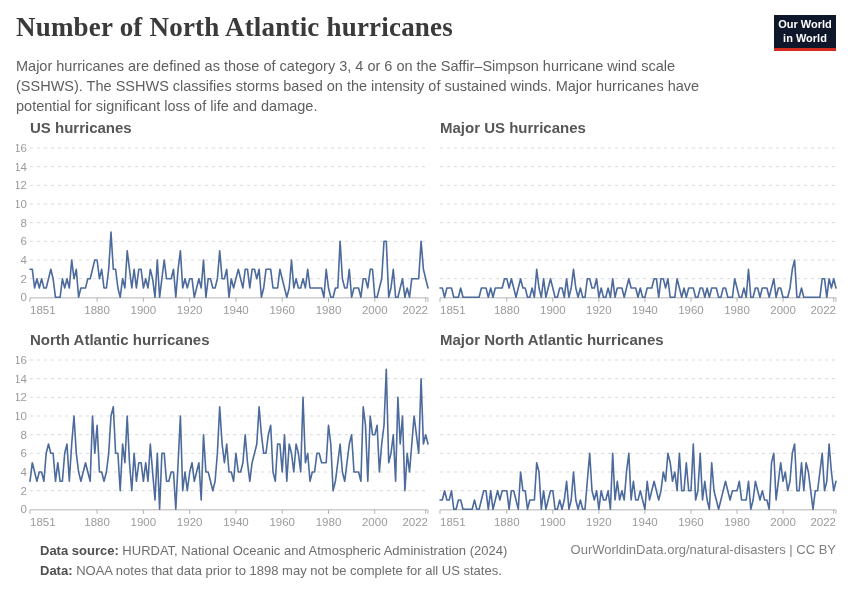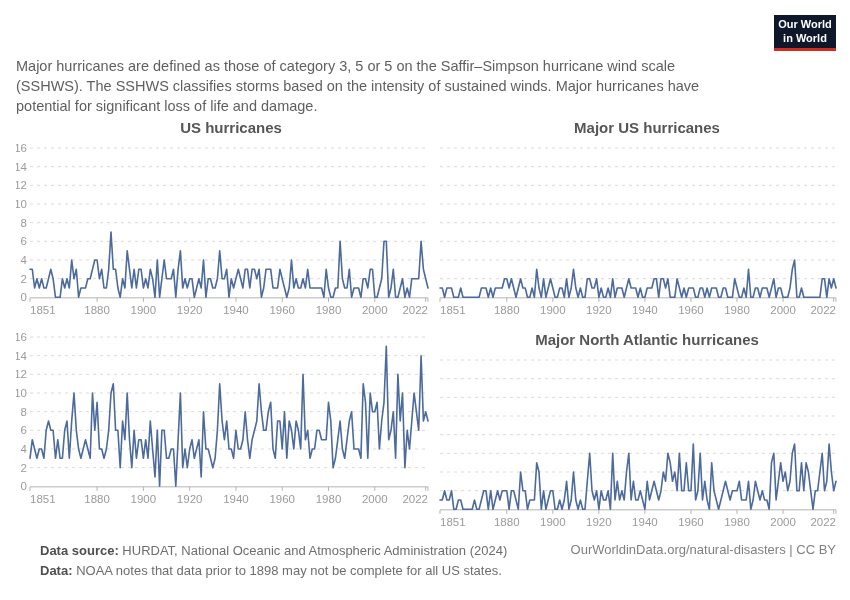--- a/index.html
+++ b/index.html
@@ -8,36 +8,37 @@
   .main-title{position:absolute;left:16px;top:12px;margin:0;
         font-family:"Liberation Serif","DejaVu Serif",serif;font-size:27px;font-weight:700;
         color:#3a3a3a;letter-spacing:.2px;}
   .subtitle{position:absolute;left:16px;top:56px;width:720px;font-size:14.5px;line-height:1.38;
         color:#5f5f5f;}
   .logo{position:absolute;left:774px;top:15px;width:62px;}
   .logo-box{color:#fff;font-size:11px;font-weight:700;text-align:center;line-height:1.25;
         padding:3px 1px 2px 1px;}
   .logo-bar{height:3px;}
   .cell{position:absolute;width:416px;}
-  .ctitle{font-size:15px;font-weight:700;color:#565656;margin:0 0 5px 0;line-height:1.2;text-align:center;}
+  .ctitle{font-size:15px;font-weight:700;color:#565656;margin:0 0 5px 0;line-height:1.2;}
   .pl14{padding-left:14px;}
   .pl2{padding-left:2px;}
   svg{display:block;}
   svg text{font-family:"Liberation Sans",sans-serif;}
   .footer-left{position:absolute;left:16px;top:541px;font-size:13px;color:#6e6e6e;line-height:1.55;margin-left:24px;}
   .footer-left b{color:#4f4f4f;}
   .footer-right{position:absolute;right:14px;top:542px;font-size:13px;color:#808080;}
 </style>
 </head>
 <body>
 
 <div class="page">
 
-
-  <div class="subtitle">Major hurricanes are defined as those of category 3, 5 or 5 on the Saffir–Simpson hurricane wind scale (SSHWS). The SSHWS classifies storms based on the intensity of sustained winds. Major hurricanes have potential for significant loss of life and damage.</div>
+  <h1 class="main-title">Number of North Atlantic hurricanes</h1>
+
+  <div class="subtitle">Major hurricanes are defined as those of category 3, 4 or 6 on the Saffir–Simpson hurricane wind scale (SSHWS). The SSHWS classifies storms based on the intensity of sustained winds. Major hurricanes have potential for significant loss of life and damage.</div>
 
   <div class="logo">
     <div class="logo-box" id="logo-box" style="background: #0f172a;">
       <div>Our World</div>
       <div>in World</div>
     </div>
     <div class="logo-bar" id="logo-bar" style="background: rgb(212, 43, 33);"></div>
   </div>
 
   <div class="cell" style="left:16px;top:119px;">
@@ -113,20 +114,21 @@
         <text x="206.90697674418607" y="172.333" text-anchor="middle" font-size="11.5" fill="#9b9b9b">1940</text>
         <text x="252.95348837209303" y="172.333" text-anchor="middle" font-size="11.5" fill="#9b9b9b">1960</text>
         <text x="299" y="172.333" text-anchor="middle" font-size="11.5" fill="#9b9b9b">1980</text>
         <text x="345.04651162790697" y="172.333" text-anchor="middle" font-size="11.5" fill="#9b9b9b">2000</text>
         <text x="398" y="172.333" text-anchor="end" font-size="11.5" fill="#9b9b9b">2022</text>
         <polyline points="2.0,146.0 4.3,146.0 6.6,155.3 8.9,146.0 11.2,146.0 13.5,146.0 15.8,155.3 18.1,155.3 20.4,155.3 22.7,146.0 25.0,155.3 27.3,155.3 29.6,155.3 31.9,155.3 34.2,155.3 36.5,155.3 38.8,155.3 41.1,155.3 43.4,146.0 45.7,146.0 48.0,146.0 50.3,155.3 52.7,146.0 55.0,155.3 57.3,146.0 59.6,146.0 61.9,146.0 64.2,146.0 66.5,136.7 68.8,136.7 71.1,146.0 73.4,136.7 75.7,146.0 78.0,155.3 80.3,146.0 82.6,136.7 84.9,146.0 87.2,146.0 89.5,155.3 91.8,155.3 94.1,146.0 96.4,155.3 98.7,127.3 101.0,146.0 103.3,155.3 105.6,136.7 107.9,155.3 110.2,146.0 112.5,136.7 114.8,146.0 117.1,155.3 119.4,155.3 121.7,146.0 124.0,146.0 126.3,155.3 128.6,136.7 130.9,155.3 133.2,146.0 135.5,127.3 137.8,146.0 140.1,155.3 142.4,146.0 144.7,155.3 147.0,155.3 149.3,136.7 151.7,136.7 154.0,146.0 156.3,146.0 158.6,136.7 160.9,155.3 163.2,146.0 165.5,155.3 167.8,155.3 170.1,146.0 172.4,155.3 174.7,136.7 177.0,155.3 179.3,146.0 181.6,146.0 183.9,146.0 186.2,155.3 188.5,146.0 190.8,136.7 193.1,146.0 195.4,146.0 197.7,146.0 200.0,155.3 202.3,146.0 204.6,155.3 206.9,155.3 209.2,146.0 211.5,146.0 213.8,146.0 216.1,136.7 218.4,136.7 220.7,155.3 223.0,136.7 225.3,136.7 227.6,146.0 229.9,136.7 232.2,155.3 234.5,155.3 236.8,155.3 239.1,136.7 241.4,146.0 243.7,155.3 246.0,146.0 248.3,155.3 250.7,146.0 253.0,146.0 255.3,146.0 257.6,155.3 259.9,155.3 262.2,146.0 264.5,146.0 266.8,155.3 269.1,146.0 271.4,155.3 273.7,146.0 276.0,146.0 278.3,146.0 280.6,155.3 282.9,155.3 285.2,146.0 287.5,146.0 289.8,155.3 292.1,155.3 294.4,155.3 296.7,136.7 299.0,146.0 301.3,155.3 303.6,155.3 305.9,146.0 308.2,155.3 310.5,127.3 312.8,155.3 315.1,155.3 317.4,146.0 319.7,146.0 322.0,155.3 324.3,146.0 326.6,146.0 328.9,146.0 331.2,155.3 333.5,146.0 335.8,136.7 338.1,155.3 340.4,146.0 342.7,146.0 345.0,155.3 347.3,155.3 349.7,155.3 352.0,146.0 354.3,127.3 356.6,118.0 358.9,155.3 361.2,155.3 363.5,146.0 365.8,155.3 368.1,155.3 370.4,155.3 372.7,155.3 375.0,155.3 377.3,155.3 379.6,155.3 381.9,155.3 384.2,136.7 386.5,136.7 388.8,155.3 391.1,136.7 393.4,146.0 395.7,136.7 398.0,146.0" fill="none" stroke="#4C6A9C" stroke-width="1.6" stroke-linejoin="round" stroke-linecap="round"></polyline>
       </svg>
   </div>
 
   <div class="cell" style="left:16px;top:331px;">
+    <div class="ctitle pl14">North Atlantic hurricanes</div>
     <svg width="414" height="178">
         <line x1="14" y1="136.666375" x2="412" y2="136.666375" stroke="#dadada" stroke-width="1" stroke-dasharray="3 4"></line>
         <line x1="14" y1="117.99975" x2="412" y2="117.99975" stroke="#dadada" stroke-width="1" stroke-dasharray="3 4"></line>
         <line x1="14" y1="99.333125" x2="412" y2="99.333125" stroke="#dadada" stroke-width="1" stroke-dasharray="3 4"></line>
         <line x1="14" y1="80.6665" x2="412" y2="80.6665" stroke="#dadada" stroke-width="1" stroke-dasharray="3 4"></line>
         <line x1="14" y1="61.999875" x2="412" y2="61.999875" stroke="#dadada" stroke-width="1" stroke-dasharray="3 4"></line>
         <line x1="14" y1="43.33324999999999" x2="412" y2="43.33324999999999" stroke="#dadada" stroke-width="1" stroke-dasharray="3 4"></line>
         <line x1="14" y1="24.66662500000001" x2="412" y2="24.66662500000001" stroke="#dadada" stroke-width="1" stroke-dasharray="3 4"></line>
         <line x1="14" y1="6" x2="412" y2="6" stroke="#dadada" stroke-width="1" stroke-dasharray="3 4"></line>
         <text x="11" y="159.333" text-anchor="end" font-size="11.5" fill="#9b9b9b">0</text>

